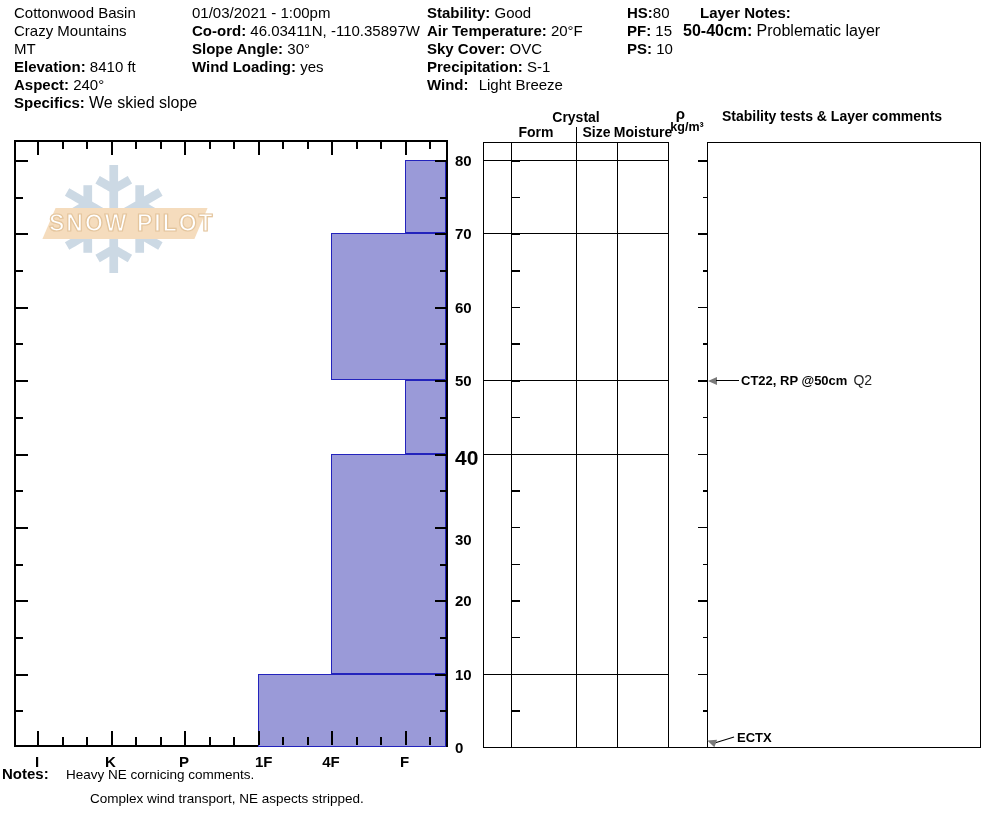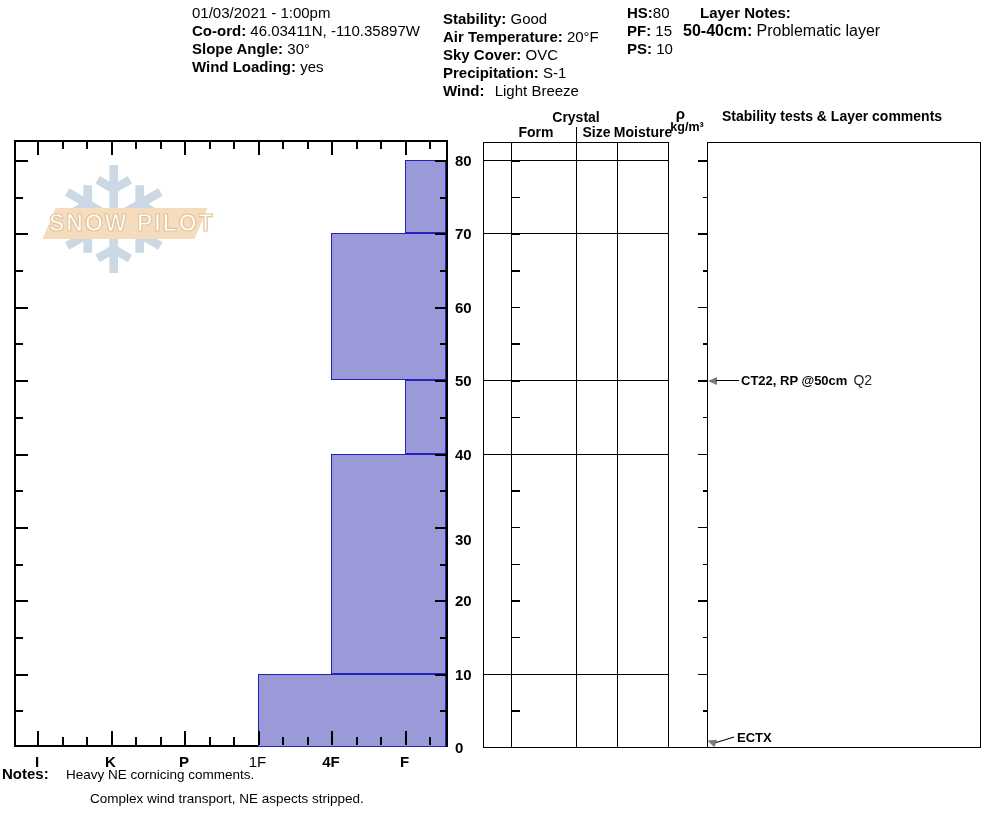--- a/index.html
+++ b/index.html
@@ -22,29 +22,37 @@
            font-size:23px;font-weight:bold;letter-spacing:2px;color:#fff;white-space:nowrap;
            -webkit-text-stroke:1.2px #e4c59d;text-shadow:0 0 1px #e4c59d;}
   .arrowhead-left{position:absolute;width:0;height:0;border-top:4px solid transparent;
            border-bottom:4px solid transparent;border-right:9px solid #7a7a7a;}
 </style>
 </head>
 <body>
 
 <div id="page">
 
+  <div class="hdrcol" style="left:14px;">
+    <div>Cottonwood Basin</div>
+    <div>Crazy Mountains</div>
+    <div>MT</div>
+    <div><span class="b">Elevation:</span> <span>8410 ft</span></div>
+    <div><span class="b">Aspect:</span> <span>240°</span></div>
+    <div><span class="b">Specifics:</span> <span class="sm">We skied slope</span></div>
+  </div>
 
   <div class="hdrcol" style="left:192px;">
     <div>01/03/2021 - 1:00pm</div>
     <div><span class="b">Co-ord:</span> <span>46.03411N, -110.35897W</span></div>
     <div><span class="b">Slope Angle:</span> <span>30°</span></div>
     <div><span class="b">Wind Loading:</span> <span>yes</span></div>
   </div>
 
-  <div class="hdrcol" style="left:443px;margin-top:6px;">
+  <div class="hdrcol" style="left:427px;">
     <div><span class="b">Stability:</span> <span>Good</span></div>
     <div><span class="b">Air Temperature:</span> <span>20°F</span></div>
     <div><span class="b">Sky Cover:</span> <span>OVC</span></div>
     <div><span class="b">Precipitation:</span> <span>S-1</span></div>
     <div><span class="b">Wind:</span> <span style="margin-left:6px;">Light Breeze</span></div>
   </div>
 
   <div class="hdrcol" style="left:627px;">
     <div><span class="b">HS:</span><span>80</span></div>
     <div><span class="b">PF:</span> <span>15</span></div>
@@ -139,29 +147,29 @@
       <div style="position: absolute; left: 16px; top: 233.375px; width: 12px; height: 2px; background: rgb(0, 0, 0); z-index: 2;"></div>
       <div style="position: absolute; left: 435px; top: 233.375px; width: 11px; height: 2px; background: rgb(0, 0, 0); z-index: 2;"></div>
       <div style="position: absolute; left: 16px; top: 196.688px; width: 7px; height: 2px; background: rgb(0, 0, 0); z-index: 2;"></div>
       <div style="position: absolute; left: 440px; top: 196.688px; width: 6px; height: 2px; background: rgb(0, 0, 0); z-index: 2;"></div>
       <div style="position: absolute; left: 16px; top: 160px; width: 12px; height: 2px; background: rgb(0, 0, 0); z-index: 2;"></div>
       <div style="position: absolute; left: 435px; top: 160px; width: 11px; height: 2px; background: rgb(0, 0, 0); z-index: 2;"></div>
       <div style="position: absolute; left: 455px; top: 739px; width: 24px; font-weight: bold; font-size: 15px;">0</div>
       <div style="position: absolute; left: 455px; top: 665.625px; width: 24px; font-weight: bold; font-size: 15px;">10</div>
       <div style="position: absolute; left: 455px; top: 592.25px; width: 24px; font-weight: bold; font-size: 15px;">20</div>
       <div style="position: absolute; left: 455px; top: 518.875px; width: 24px; font-weight: bold; font-size: 15px; margin-top: 12px;">30</div>
-      <div style="position: absolute; left: 455px; top: 445.5px; width: 24px; font-weight: bold; font-size: 15px;">40</div>
+      <div style="position: absolute; left: 455px; top: 445.5px; width: 24px; font-weight: bold; font-size: 21px;">40</div>
       <div style="position: absolute; left: 455px; top: 372.125px; width: 24px; font-weight: bold; font-size: 15px;">50</div>
       <div style="position: absolute; left: 455px; top: 298.75px; width: 24px; font-weight: bold; font-size: 15px;">60</div>
       <div style="position: absolute; left: 455px; top: 225.375px; width: 24px; font-weight: bold; font-size: 15px;">70</div>
       <div style="position: absolute; left: 455px; top: 152px; width: 24px; font-weight: bold; font-size: 15px;">80</div>
       <div style="position: absolute; left: 22px; top: 753px; width: 30px; text-align: center; font-weight: bold; font-size: 15px;">I</div>
       <div style="position: absolute; left: 95.5px; top: 753px; width: 30px; text-align: center; font-weight: bold; font-size: 15px;">K</div>
       <div style="position: absolute; left: 169px; top: 753px; width: 30px; text-align: center; font-weight: bold; font-size: 15px;">P</div>
-      <div style="position: absolute; left: 242.5px; top: 753px; width: 30px; text-align: center; font-weight: normal; font-size: 15px;">1F</div>
+      <div style="position: absolute; left: 242.5px; top: 753px; width: 30px; text-align: right; font-weight: bold; font-size: 15px;">1F</div>
       <div style="position: absolute; left: 316px; top: 753px; width: 30px; text-align: center; font-weight: bold; font-size: 15px;">4F</div>
       <div style="position: absolute; left: 389.5px; top: 753px; width: 30px; text-align: center; font-weight: bold; font-size: 15px;">F</div>
       <div style="position: absolute; left: 483px; top: 142px; width: 1px; height: 606px; background: rgb(0, 0, 0);"></div>
       <div style="position: absolute; left: 511px; top: 142px; width: 1px; height: 606px; background: rgb(0, 0, 0);"></div>
       <div style="position: absolute; left: 576px; top: 142px; width: 1px; height: 606px; background: rgb(0, 0, 0);"></div>
       <div style="position: absolute; left: 617px; top: 142px; width: 1px; height: 606px; background: rgb(0, 0, 0);"></div>
       <div style="position: absolute; left: 668px; top: 142px; width: 1px; height: 606px; background: rgb(0, 0, 0);"></div>
       <div style="position: absolute; left: 707px; top: 142px; width: 1px; height: 606px; background: rgb(0, 0, 0);"></div>
       <div style="position: absolute; left: 980px; top: 142px; width: 1px; height: 606px; background: rgb(0, 0, 0);"></div>
       <div style="position: absolute; left: 483px; top: 142px; width: 185px; height: 1px; background: rgb(0, 0, 0);"></div>

